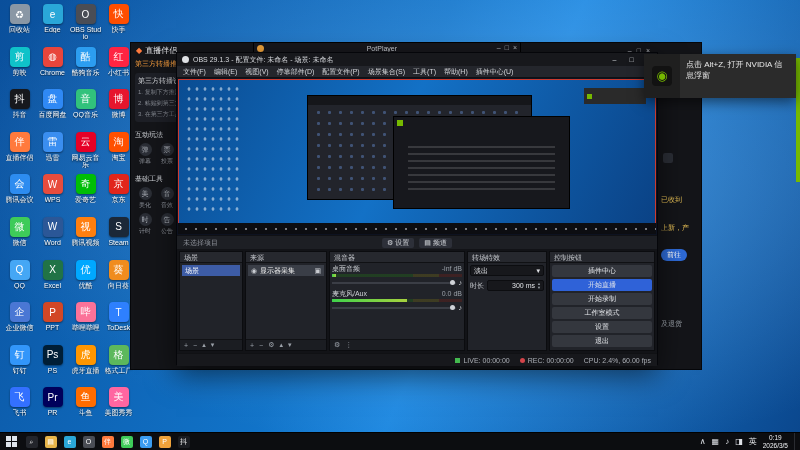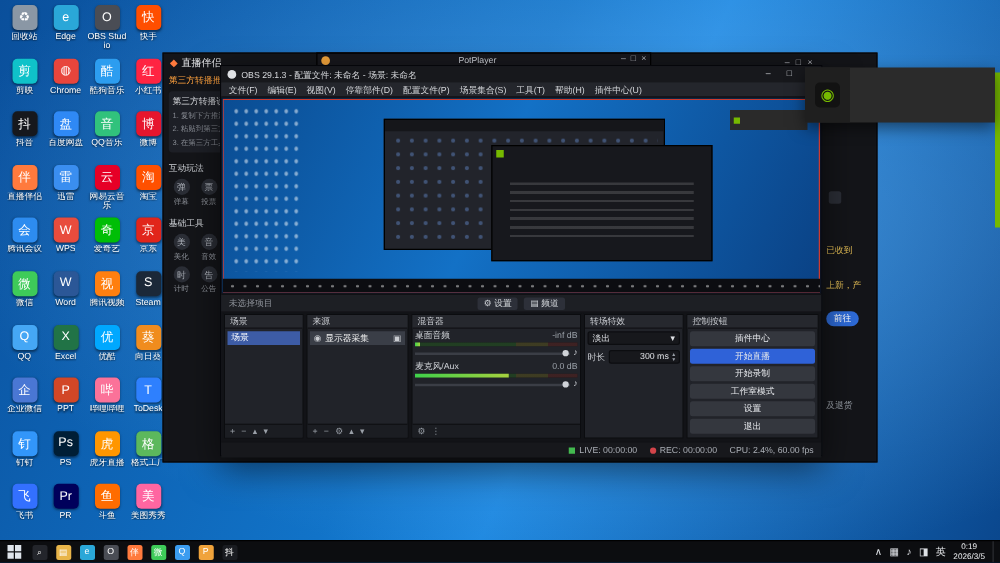--- a/index.html
+++ b/index.html
@@ -653,20 +653,21 @@
           <span>CPU: 2.4%, 60.00 fps</span>
         </span>
       </div>
     </div>
   </div>
 
   <div class="toast">
     <div class="toast-logo">
         <div class="toast-eye">◉</div>
       </div>
+    <div class="toast-text">点击 Alt+Z, 打开 NVIDIA 信息浮窗</div>
   </div>
   <div class="nv-strip"></div>
 
   <div class="taskbar">
     <div class="tb-start">
       <div class="win-logo">
         <div class="win-sq"></div>
           <div class="win-sq"></div>
           <div class="win-sq"></div>
           <div class="win-sq"></div>

